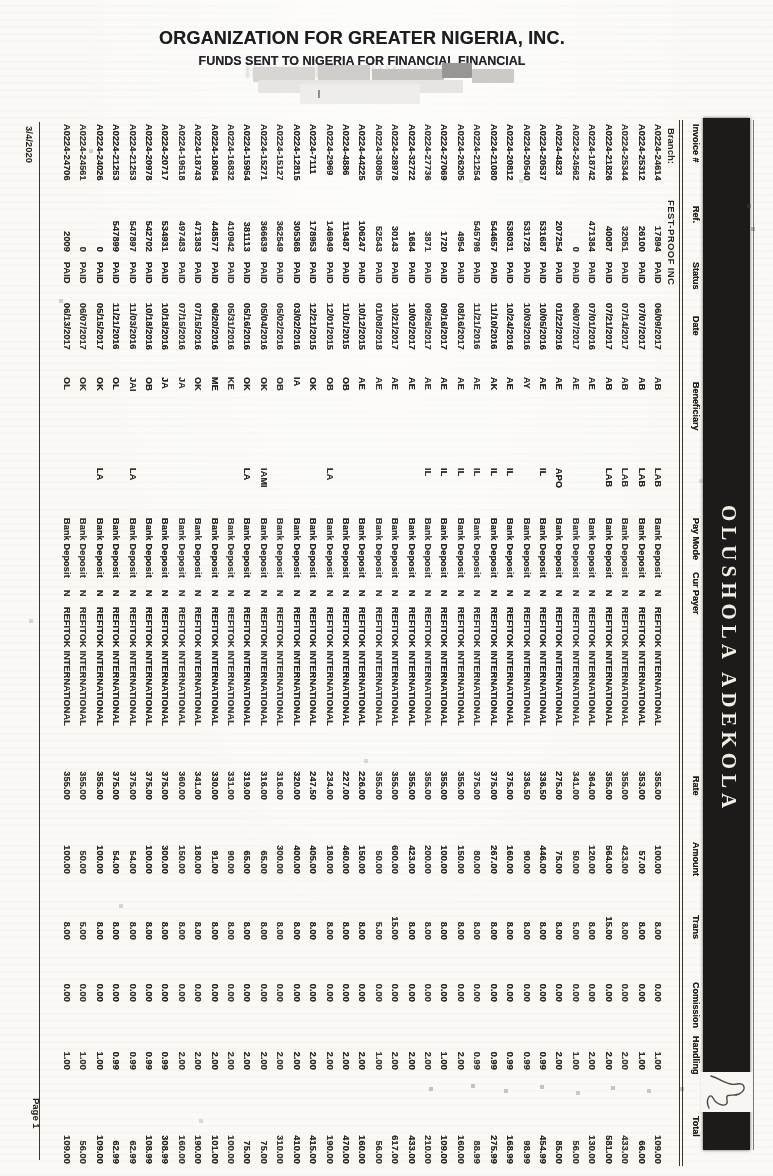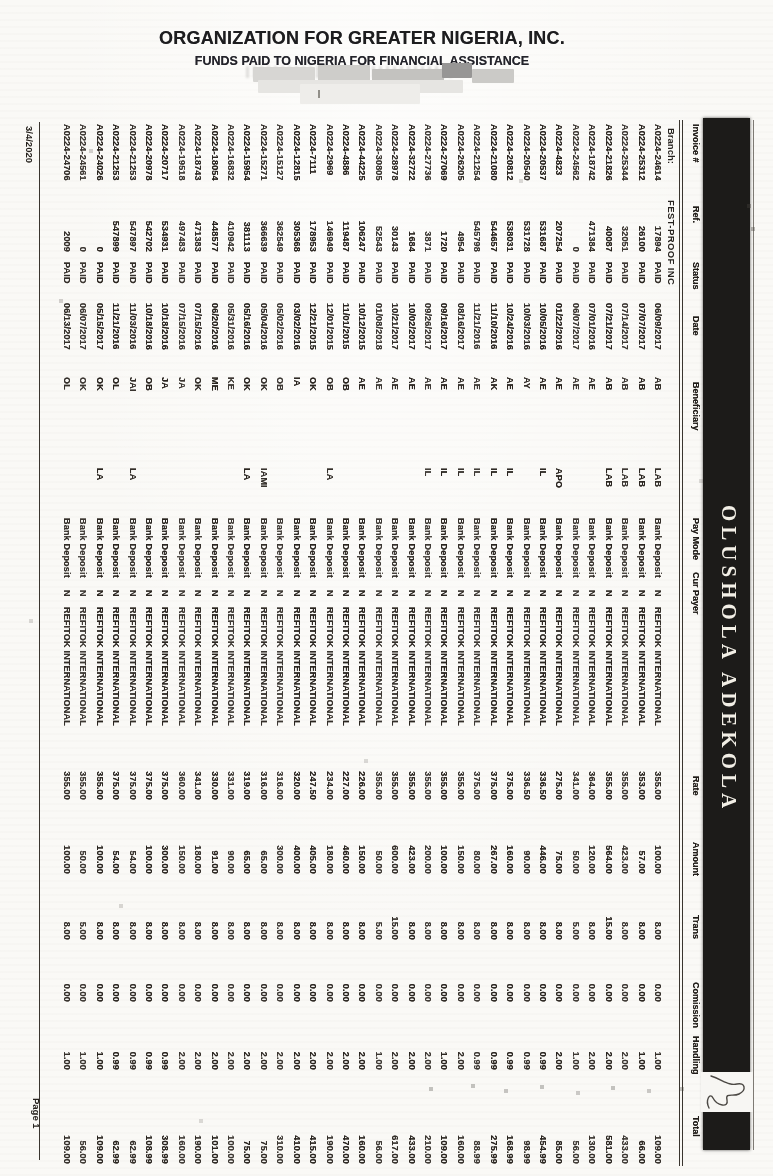--- a/index.html
+++ b/index.html
@@ -67,21 +67,21 @@
       681px 1088px 0 1px rgba(70,65,60,.3), 200px 1120px 0 1px rgba(90,85,78,.2),
       365px 760px 0 1px rgba(90,85,78,.2), 90px 150px 0 1px rgba(90,85,78,.25);}
 </style>
 </head>
 <body>
 
 <div class="page">
 
   <div class="letterhead">
     <div class="lh-title">ORGANIZATION FOR GREATER NIGERIA, INC.</div>
-    <div class="lh-sub">FUNDS PAID TO NIGERIA FOR FINANCIAL ASSISTANCE</div>
+    <div class="lh-sub">FUNDS SENT TO NIGERIA FOR FINANCIAL FINANCIAL</div>
     <div class="ghost-line"></div>
     <div class="redact r1"></div>
     <div class="redact r2"></div>
     <div class="redact r3"></div>
     <div class="redact r4"></div>
     <div class="redact r5"></div>
     <div class="redact r6"></div>
     <div class="redact r7"></div>
     <div class="tick"></div>
   </div>

